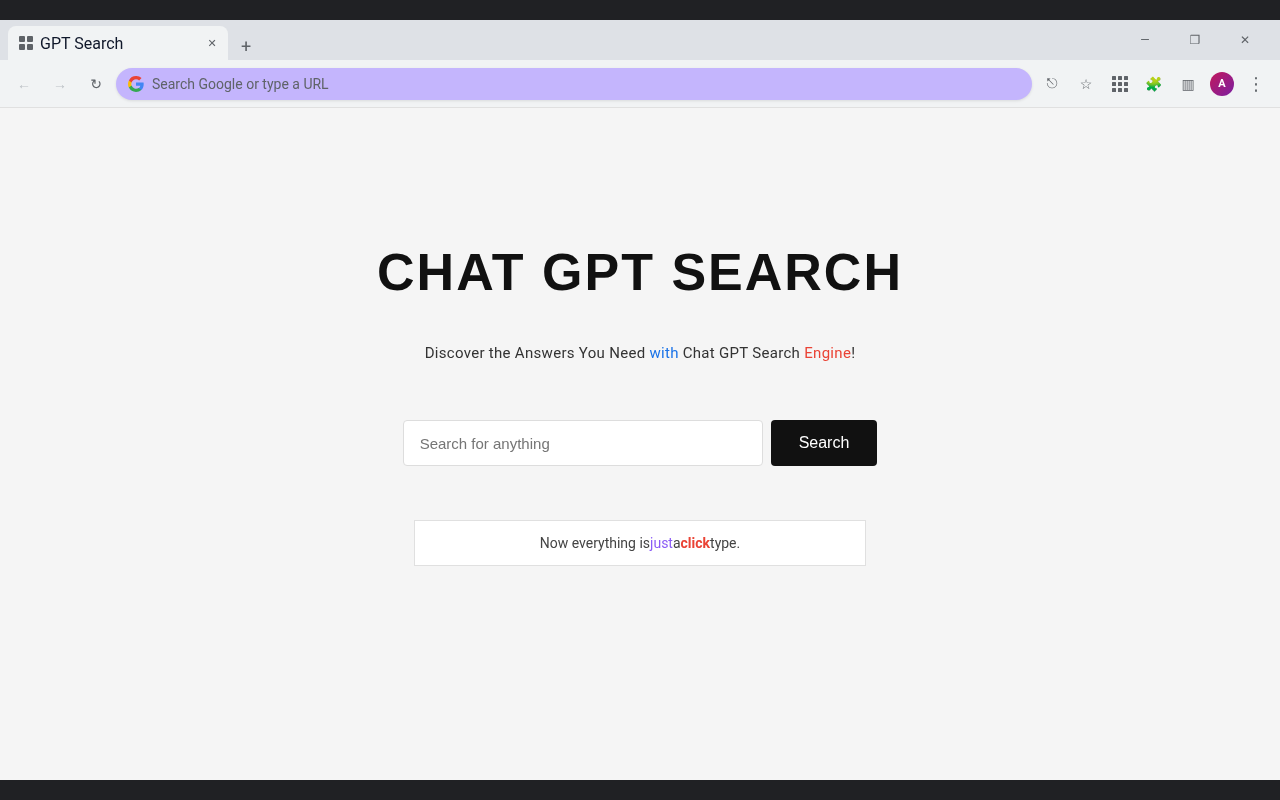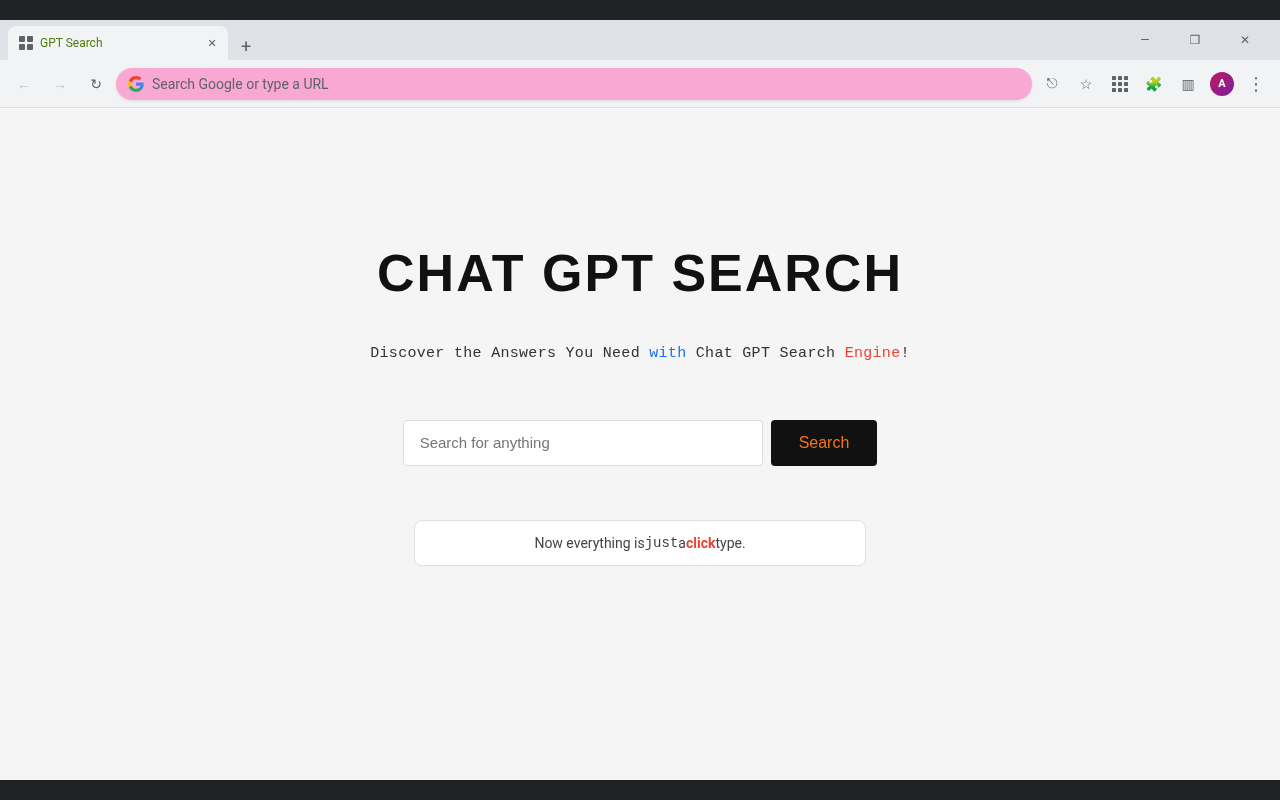--- a/index.html
+++ b/index.html
@@ -65,22 +65,22 @@
       align-items: center;
       justify-content: center;
     }
 
     .tab-favicon svg {
       width: 16px;
       height: 16px;
     }
 
     .tab-title {
-      font-size: 12px;
-      color: #4d7c0f;
+      font-size: 16px;
+      color: #0f172a;
       flex: 1;
       overflow: hidden;
       text-overflow: ellipsis;
       white-space: nowrap;
     }
 
     .tab-close {
       width: 16px;
       height: 16px;
       border-radius: 50%;
@@ -154,21 +154,21 @@
     }
 
     .nav-btn.disabled {
       color: #bdc1c6;
       cursor: default;
     }
 
     .address-bar {
       flex: 1;
       height: 32px;
-      background: #f9a8d4;
+      background: #c4b5fd;
       border-radius: 16px;
       display: flex;
       align-items: center;
       padding: 16px 12px;
       gap: 8px;
       box-shadow: 0 1px 3px rgba(0,0,0,0.1);
     }
 
     .address-bar-google-icon {
       width: 16px;
@@ -208,21 +208,20 @@
       text-transform: uppercase;
       margin-bottom: 16px;
       font-family: Arial, sans-serif;
     }
 
     .subtitle {
       font-size: 15px;
       color: #333;
       margin-bottom: 32px;
       letter-spacing: 0.3px;
-      font-family: Liberation Mono, monospace;
     }
 
     .search-container {
       display: flex;
       align-items: center;
       gap: 8px;
       margin-bottom: 28px;
     }
 
     .search-input {
@@ -234,35 +233,35 @@
       font-size: 15px;
       color: #999;
       outline: none;
       background: white;
     }
 
     .search-btn {
       height: 46px;
       padding: 0 28px;
       background: #111;
-      color: #f97316;
+      color: #ffffff;
       border: none;
       border-radius: 4px;
       font-size: 16px;
       font-weight: 500;
       cursor: pointer;
       white-space: nowrap;
     }
 
     .info-box {
       width: 452px;
       height: 46px;
       background: white;
       border: 1px solid #e0e0e0;
-      border-radius: 8px;
+      border-radius: 0;
       display: flex;
       align-items: center;
       justify-content: center;
       font-size: 14px;
       color: #444;
     }
 
     
     .bottom-bar {
       height: 20px;
@@ -372,21 +371,21 @@
       <span>Discover the Answers You Need </span><span style="color:#1a73e8;">with</span><span> Chat GPT Search </span><span style="color:#ea4335;">Engine</span><span>!</span>
     </p>
 
     <div class="search-container">
       <input type="text" class="search-input" placeholder="Search for anything" style="">
       <button class="search-btn">Search</button>
     </div>
 
     <div class="info-box">
       <span>Now everything is </span>
-        <span style="color:#404040;font-family:Liberation Mono, monospace;">just</span>
+        <span style="color:#8b5cf6;">just</span>
         <span> a </span>
         <span style="color:#ea4335;font-weight:bold;">click</span>
         <span> type.</span>
     </div>
   </div>
 
 </div>
 
 <div class="bottom-bar"></div>
 

